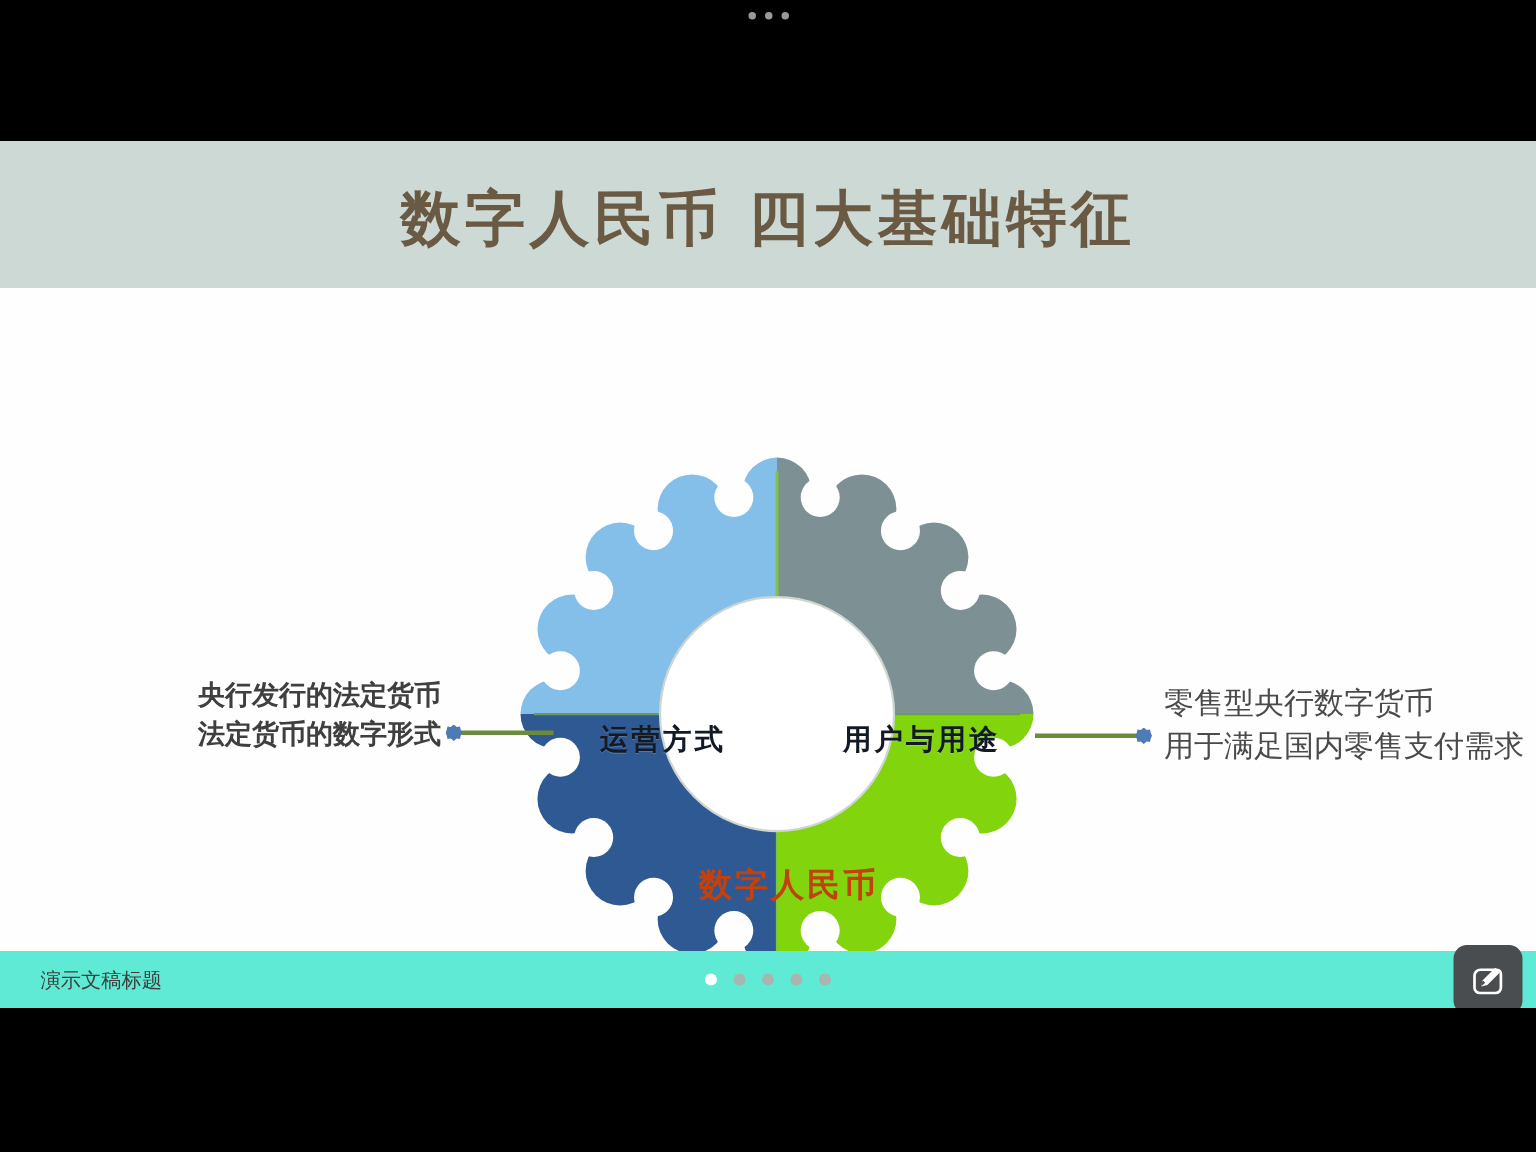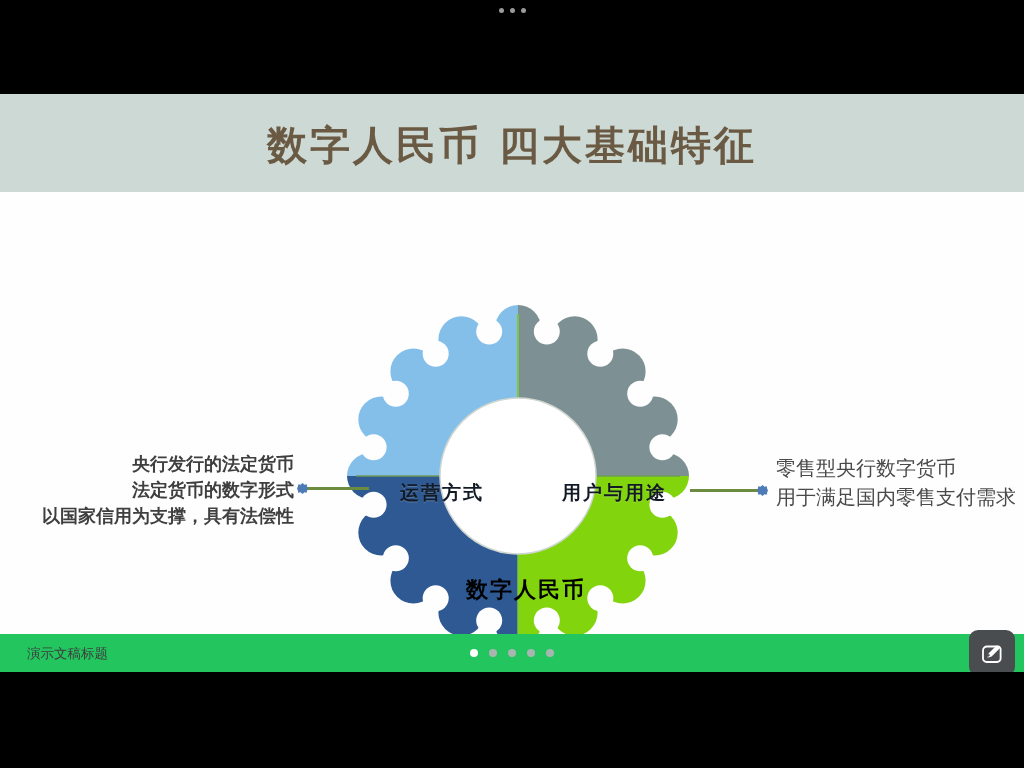--- a/index.html
+++ b/index.html
@@ -87,21 +87,21 @@
     font-size: 40px; font-weight: 700; letter-spacing: 3px;
     color: #6b5a43;
     font-family: "DejaVu Sans", sans-serif;
   }
   #slide-body {
     position: absolute; left: 0; top: 98px; width: 1024px; height: 442px;
     background: #fefefe;
   }
   #slide-footer {
     position: absolute; left: 0; top: 540px; width: 1024px; height: 38px;
-    background: #22c55e;
+    background: #5eead4;
     text-align: right;
   }
   #footer-title {
     position: absolute; left: 27px; top: 11px;
     font-size: 13.5px; color: #3e3e3e;
     font-family: "DejaVu Sans", sans-serif;
   }
   #pager {
     position: absolute; left: 470px; top: 15px;
     display: flex; gap: 11px; align-items: center;
@@ -126,21 +126,21 @@
     white-space: nowrap;
     text-shadow: 0 1px 0 rgba(255,255,255,0.18);
   }
   #label-q1 { left: 400px; top: 288px; }
   #label-q2 { left: 562px; top: 288px; }
   #label-q3 { left: 404px; top: 473px; }
   #label-q4 { left: 566px; top: 473px; }
   #center-label {
     position: absolute; left: 466px; top: 383px;
     font-size: 22px; font-weight: 700; letter-spacing: 2px;
-    color: #000000;
+    color: #c2410c;
     font-family: "DejaVu Sans", sans-serif;
     white-space: nowrap;
   }
 
   
   .callout {
     position: absolute;
     font-family: "DejaVu Sans", sans-serif;
     color: #4c4c4c;
     line-height: 1.45;
@@ -320,21 +320,20 @@
       <div class="knob"></div>
     </div>
     <div class="conn" id="conn-br">
       <div class="bar"></div>
       <div class="knob"></div>
     </div>
 
     <div class="callout" id="callout-tl">
       <span class="ln">央行发行的法定货币</span>
       <span class="ln">法定货币的数字形式</span>
-      <span class="ln">以国家信用为支撑，具有法偿性</span>
     </div>
 
     <div class="callout" id="callout-tr">
       <span class="ln">零售型央行数字货币</span>
       <span class="ln">用于满足国内零售支付需求</span>
     </div>
 
     <div class="callout" id="callout-bl">
       <span class="ln">中心化管理</span>
       <span class="ln">双层运营体系</span>

